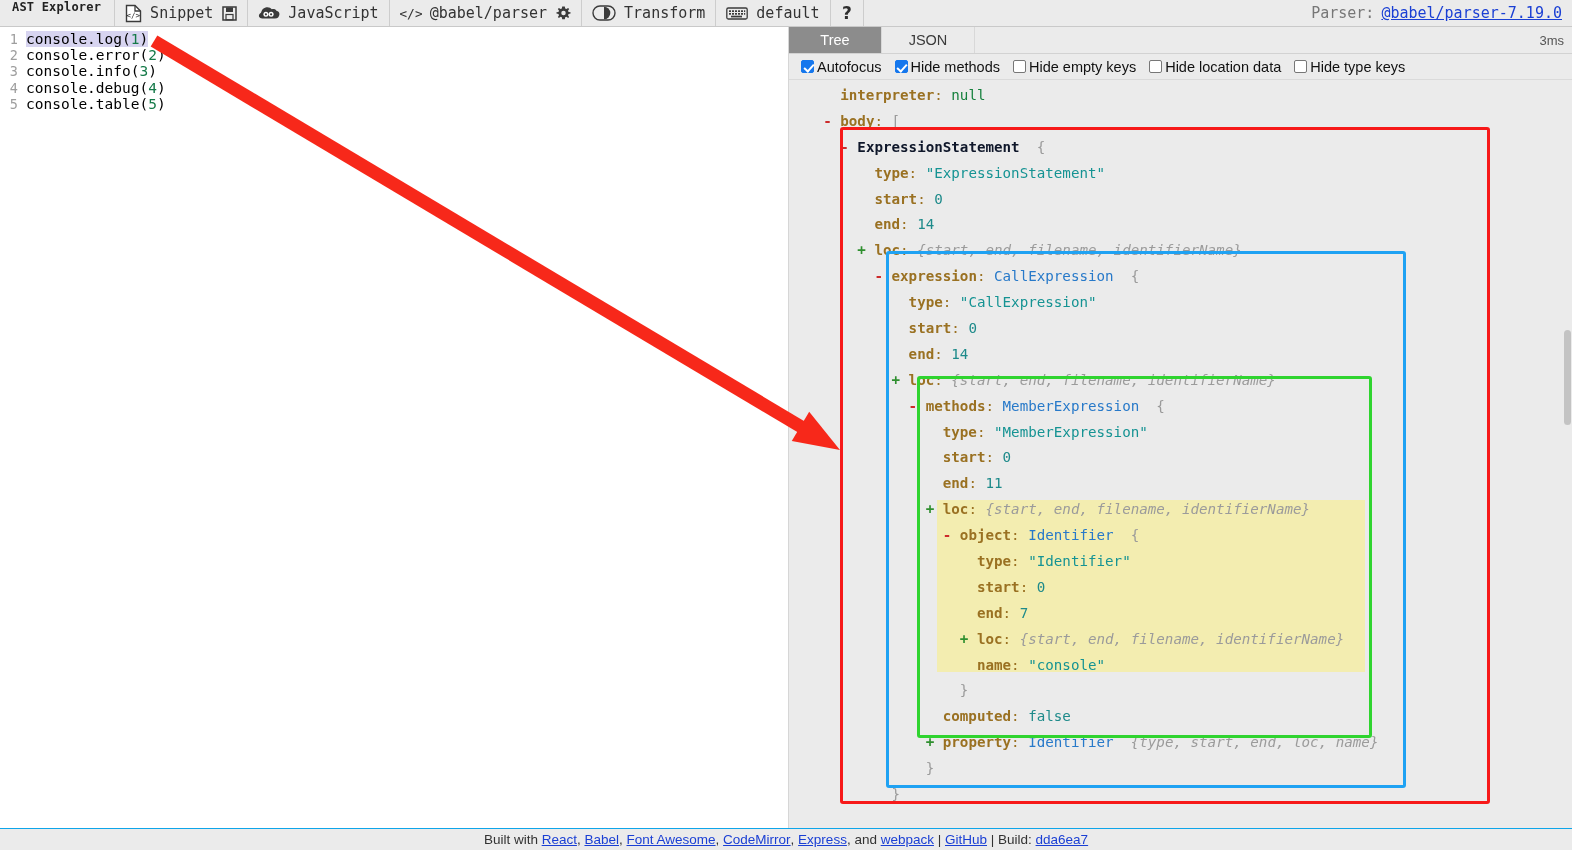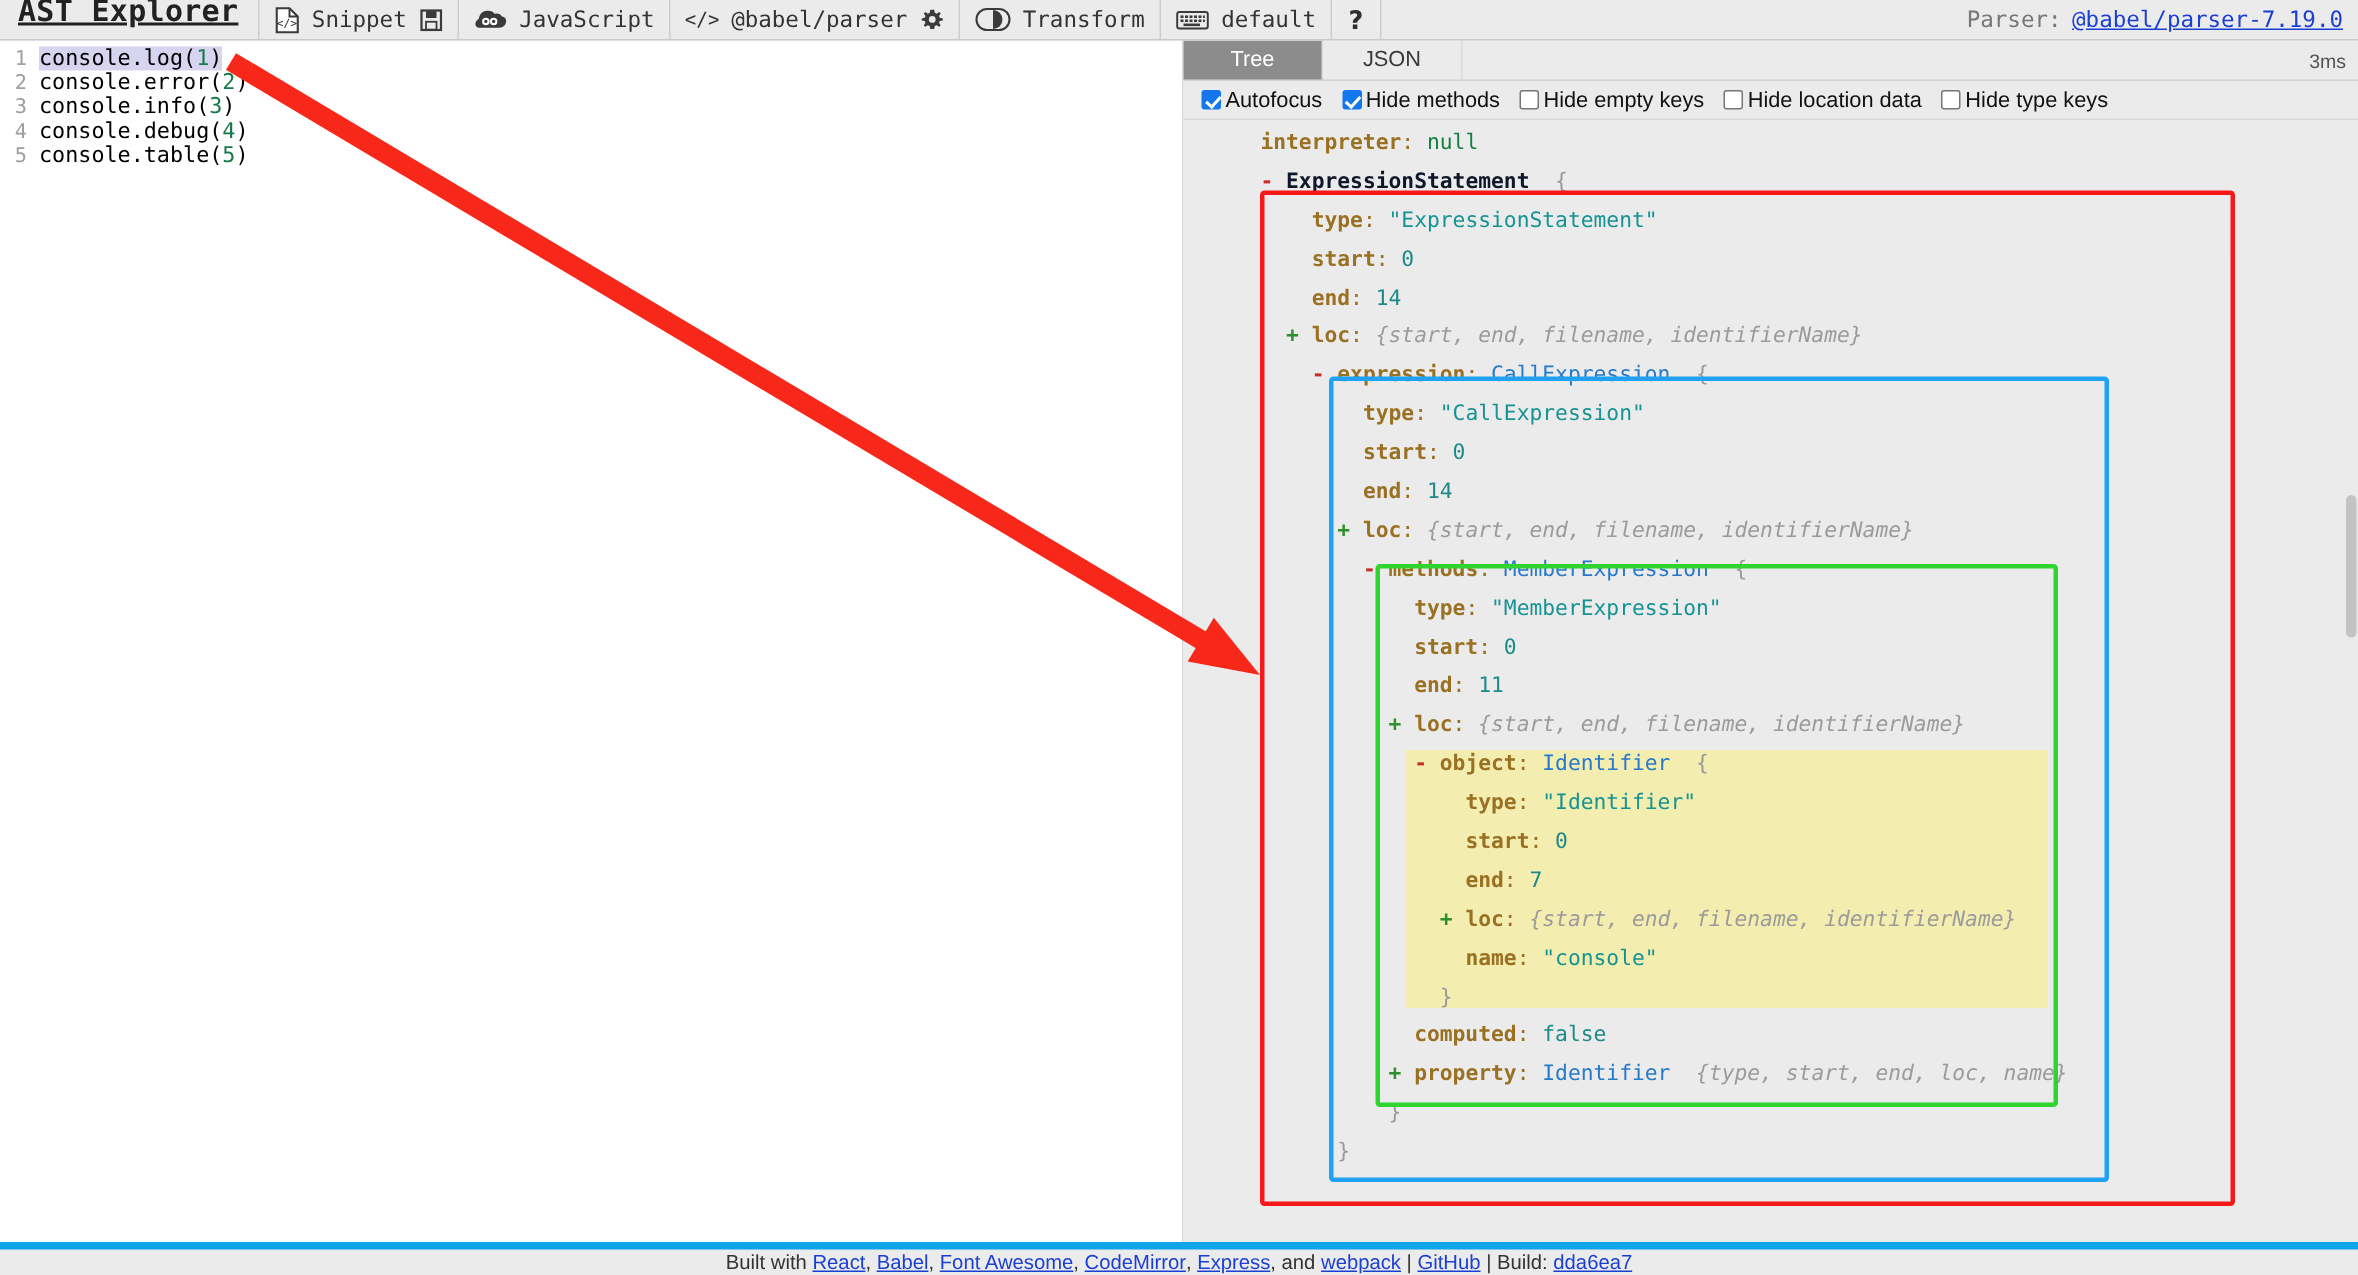--- a/index.html
+++ b/index.html
@@ -27,26 +27,25 @@
     font-family: "DejaVu Sans Mono", monospace;
     font-size: 15px;
     color: #333;
     position: relative;
     z-index: 5;
   }
   .brand {
     display: flex; align-items: center;
     padding: 0 13px 13px 12px;
     font-weight: bold;
-    font-size: 20px;
+    font-size: 12px;
     letter-spacing: 0.2px;
     color: #222;
     border-right: 1px solid #cdcdcd;
     font-family: "DejaVu Sans Mono", monospace;
-    text-decoration: underline;
   }
   .tbgroup {
     display: flex; align-items: center;
     padding: 0 10px;
     border-right: 1px solid #cdcdcd;
     gap: 9px;
     white-space: nowrap;
   }
   .tbgroup.last { border-right: 1px solid #cdcdcd; }
   .tbitem { display: flex; align-items: center; gap: 8px; cursor: default; }
@@ -224,21 +223,21 @@
     width: 7px;
     height: 95px;
     border-radius: 4px;
     background: #c3c3c3;
   }
 
   
   .footer {
     height: 22px; min-height: 22px;
     background: #ebebeb;
-    border-top: 5px solid #0ea5e9;
+    border-top: 1px solid #0ea5e9;
     display: flex; align-items: center; justify-content: center;
     font-size: 13.5px;
     color: #333;
     gap: 0;
     white-space: pre;
   }
   .footer a { color: #1a3fd4; text-decoration: underline; }
 
   
   .arrow-overlay {
@@ -421,20 +420,21 @@
           </label>
           <label class="optitem">
             <span class="cb"></span>
             <span>Hide type keys</span>
           </label>
         </div>
 
       <div class="treewrap">
         <div class="tree" id="tree" style="z-index: 1;">
             <div class="trow"><span>      </span><span class="kb">interpreter</span><span class="k">: </span><span class="nullv">null</span></div>
+            <div class="trow"><span>    </span><span class="tgl">-</span> <span class="kb">body</span><span class="k">: </span><span class="brace">[</span></div>
             <div class="trow"><span>      </span><span class="tgl">-</span> <span class="nodetype">ExpressionStatement</span>&nbsp;&nbsp;<span class="brace">{</span></div>
             <div class="trow"><span>          </span><span class="kb">type</span><span class="k">: </span><span class="str">"ExpressionStatement"</span></div>
             <div class="trow"><span>          </span><span class="kb">start</span><span class="k">: </span><span class="numv">0</span></div>
             <div class="trow"><span>          </span><span class="kb">end</span><span class="k">: </span><span class="numv">14</span></div>
             <div class="trow"><span>        </span><span class="tgl plus">+</span> <span class="kb">loc</span><span class="k">: </span><span class="preview">{start, end, filename, identifierName}</span></div>
             <div class="trow"><span>          </span><span class="tgl">-</span> <span class="kb">expression</span><span class="k">: </span><span class="nodetype blue">CallExpression</span>&nbsp;&nbsp;<span class="brace">{</span></div>
             <div class="trow"><span>              </span><span class="kb">type</span><span class="k">: </span><span class="str">"CallExpression"</span></div>
             <div class="trow"><span>              </span><span class="kb">start</span><span class="k">: </span><span class="numv">0</span></div>
             <div class="trow"><span>              </span><span class="kb">end</span><span class="k">: </span><span class="numv">14</span></div>
             <div class="trow"><span>            </span><span class="tgl plus">+</span> <span class="kb">loc</span><span class="k">: </span><span class="preview">{start, end, filename, identifierName}</span></div>

